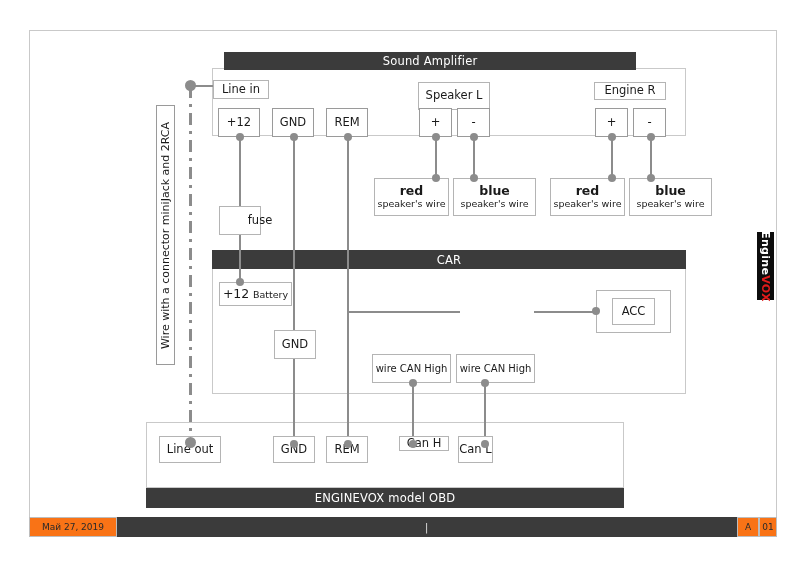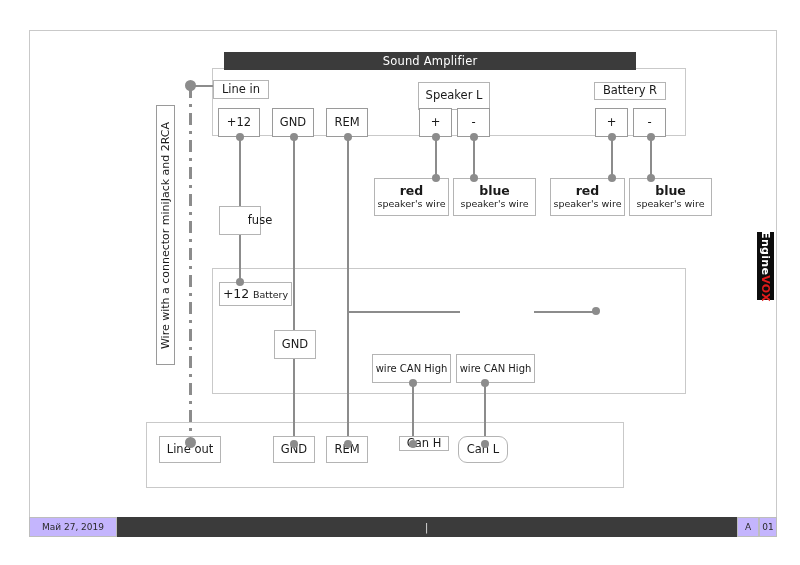--- a/index.html
+++ b/index.html
@@ -109,21 +109,21 @@
   }
   .brandtab .w { color: #ffffff; }
   .brandtab .r { color: #e01b1b; }
 
   
   .footer { position: absolute; left: 29px; top: 517px; width: 748px; height: 20px; }
   .f-seg {
     position: absolute; top: 0; height: 20px;
     display: flex; align-items: center; justify-content: center;
     font-size: 9px; color: #2a2a2a;
-    border: 1px solid #bdbdbd; background: #c4b5fd;
+    border: 1px solid #bdbdbd; background: #f97316;
   }
   .f-dark {
     position: absolute; top: 0; height: 20px;
     background: #3b3b3b;
     display: flex; align-items: center; justify-content: center;
   }
   .f-title {
     color: #e01b1b; font-weight: bold; font-size: 11px;
     letter-spacing: .2px; white-space: nowrap;
   }
@@ -186,21 +186,21 @@
   <div class="cell" style="left:419px; top:108px; width:33px; height:29px;">
     <span class="t1">+</span>
   </div>
   <div class="cell" style="left:457px; top:108px; width:33px; height:29px;">
     <span class="t1">-</span>
   </div>
   <div class="dot" style="left:432px; top:133px;"></div>
   <div class="dot" style="left:470px; top:133px;"></div>
 
   <div class="cell thin" style="left:594px; top:82px; width:72px; height:18px;">
-    <span class="t1">Battery R</span>
+    <span class="t1">Engine R</span>
   </div>
   <div class="cell" style="left:595px; top:108px; width:33px; height:29px;">
     <span class="t1">+</span>
   </div>
   <div class="cell" style="left:633px; top:108px; width:33px; height:29px;">
     <span class="t1">-</span>
   </div>
   <div class="dot" style="left:608px; top:133px;"></div>
   <div class="dot" style="left:647px; top:133px;"></div>
 
@@ -224,57 +224,64 @@
   <div class="cell thin" style="left:629px; top:178px; width:83px; height:38px;">
     <span class="big">blue</span>
     <span class="sub">speaker's wire</span>
   </div>
 
   <div class="cell thin" style="left:219px; top:206px; width:41px; height:29px;padding-left:40px;">
     <span class="t1">fuse</span>
   </div>
 
   <div class="panel" style="left:212px; top:268px; width:474px; height:126px;"></div>
+  <div class="band" style="left:212px; top:250px; width:474px; height:19px;">CAR</div>
 
   <div class="cell thin" style="left:219px; top:282px; width:73px; height:24px;">
     <span><span class="mix-b">+12</span> <span class="mix-s">Battery</span></span>
   </div>
   <div class="dot" style="left:236px; top:278px;"></div>
 
   <div class="cell thin" style="left:274px; top:330px; width:42px; height:29px;">
     <span class="t1">GND</span>
   </div>
 
 
+  <div class="cell thin" style="left:596px; top:290px; width:75px; height:43px;">
+    <div class="cell thin" style="position:relative; left:0; top:0; width:43px; height:27px;">
+      <span class="t1">ACC</span>
+    </div>
+  </div>
   <div class="dot" style="left:592px; top:307px;"></div>
 
   <div class="cell thin" style="left:372px; top:354px; width:79px; height:29px;">
     <span class="sub" style="font-size:10px;">wire CAN High</span>
   </div>
   <div class="cell thin" style="left:456px; top:354px; width:79px; height:29px;">
     <span class="sub" style="font-size:10px;">wire CAN High</span>
   </div>
   <div class="dot" style="left:409px; top:379px;"></div>
   <div class="dot" style="left:481px; top:379px;"></div>
 
   <div class="panel" style="left:146px; top:422px; width:478px; height:66px;"></div>
+  <div class="band" style="left:146px; top:488px; width:478px; height:20px;">ENGINEVOX model OBD</div>
 
   <div class="cell thin" style="left:159px; top:436px; width:62px; height:27px;">
     <span class="t1">Line out</span>
   </div>
   <div class="cell thin" style="left:273px; top:436px; width:42px; height:27px;">
     <span class="t1">GND</span>
   </div>
   <div class="cell thin" style="left:326px; top:436px; width:42px; height:27px;">
     <span class="t1">REM</span>
   </div>
   <div class="cell thin" style="left:399px; top:436px; width:50px; height:15px;">
     <span class="t1">Can H</span>
   </div>
-  <div class="cell thin" style="left:458px; top:436px; width:50px; height:27px;border-radius:9px;">
+  <div class="cell thin" style="left:458px; top:436px; width:35px; height:27px;">
     <span class="t1">Can L</span>
   </div>
 
   <div class="dot lg" style="left:185px; top:437px;"></div>
   <div class="dot" style="left:290px; top:440px;"></div>
   <div class="dot" style="left:344px; top:440px;"></div>
   <div class="dot" style="left:409px; top:440px;"></div>
   <div class="dot" style="left:481px; top:440px;"></div>
 
   <div class="vcaption" style="left:156px; top:105px; width:19px; height:260px;">

